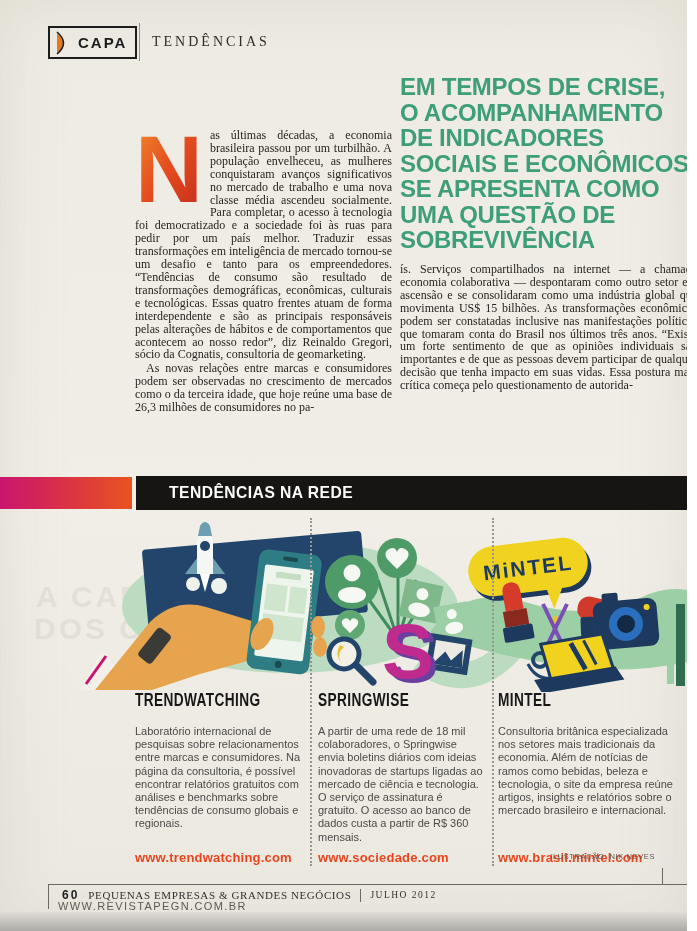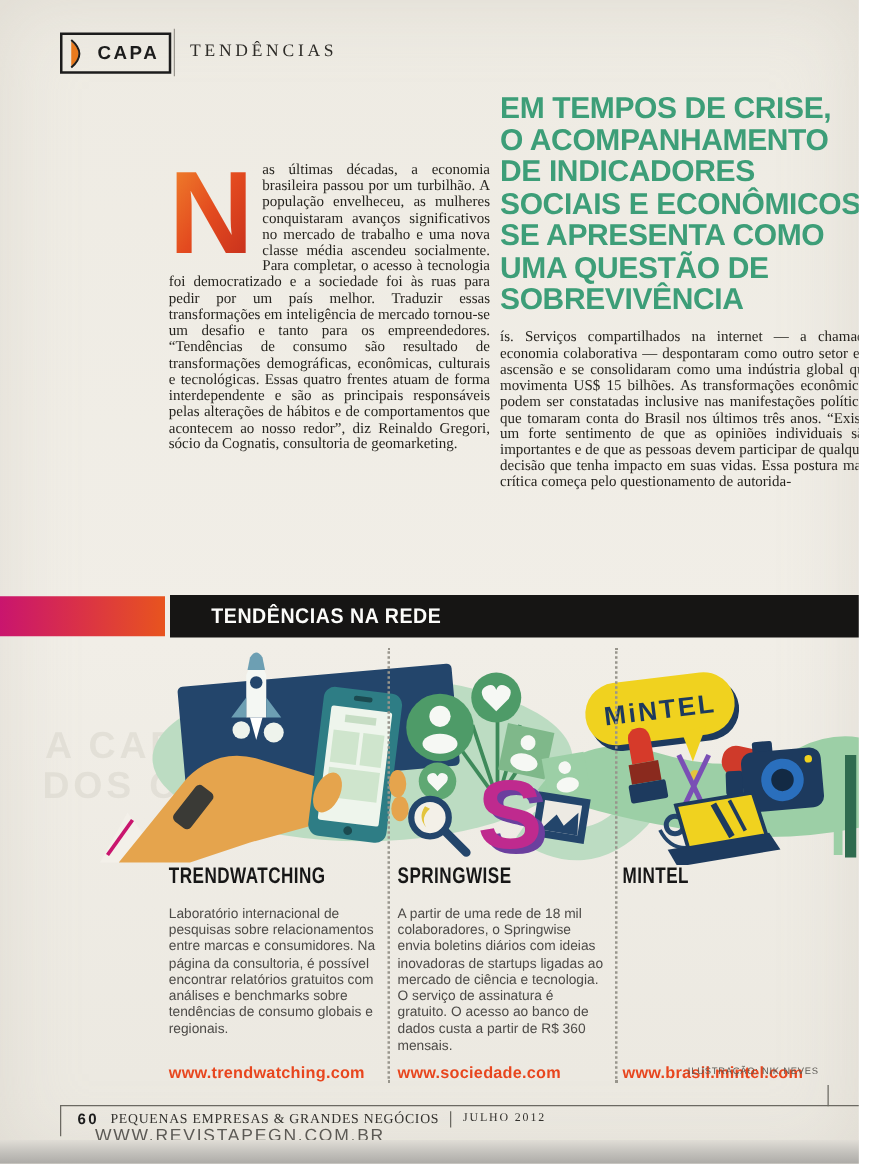--- a/index.html
+++ b/index.html
@@ -54,21 +54,21 @@
   
   .footer-rule{position:absolute;left:48px;top:884px;width:649px;height:1px;background:#6b6962;}
   .footer-tick{position:absolute;left:48px;top:884px;width:1px;height:25px;background:#6b6962;}
   .footer-left{position:absolute;left:62px;top:888px;display:flex;align-items:center;gap:9px;justify-content:space-between;}
   .page-number{font-weight:bold;font-size:12px;letter-spacing:2px;color:#1c1c1c;}
   .magazine-name{font-family:"Liberation Serif",serif;font-size:11px;letter-spacing:.6px;color:#33312d;}
   .footer-sep{display:inline-block;width:1px;height:13px;background:#6b6962;}
   .issue-date{font-family:"Liberation Serif",serif;font-size:9.5px;letter-spacing:1.5px;color:#33312d;}
   .credit{position:absolute;right:32px;top:852px;font-size:7.5px;letter-spacing:.6px;color:#5c5a55;}
   .credit-bar{position:absolute;right:24px;top:868px;width:1px;height:17px;background:#6b6962;}
-  .website{position:absolute;left:76px;top:900px;font-size:14px;letter-spacing:1.4px;color:#5c5a55;text-align:center;}
+  .website{position:absolute;left:58px;top:900px;font-size:11px;letter-spacing:1.4px;color:#5c5a55;text-align:center;}
   .bottom-strip{position:absolute;left:0;top:912px;width:697px;height:19px;
     background:linear-gradient(180deg,#e0ddd6 0%,#c2c0bb 55%,#adaba7 100%);}
 </style>
 </head>
 <body>
 
 <div class="page">
 
   <div class="capa-box">
     <svg width="15" height="24" viewBox="0 0 15 24">
@@ -87,20 +87,21 @@
 O ACOMPANHAMENTO
 DE INDICADORES
 SOCIAIS E ECONÔMICOS
 SE APRESENTA COMO
 UMA QUESTÃO DE
 SOBREVIVÊNCIA</div>
 
   <div class="left-col">
     <span class="dropcap">N</span>
     <span>as últimas décadas, a economia brasileira passou por um turbilhão. A população envelheceu, as mulheres conquistaram avanços significativos no mercado de trabalho e uma nova classe média ascendeu socialmente. Para completar, o acesso à tecnologia foi democratizado e a sociedade foi às ruas para pedir por um país melhor. Traduzir essas transformações em inteligência de mercado tornou-se um desafio e tanto para os empreendedores. “Tendências de consumo são resultado de transformações demográficas, econômicas, culturais e tecnológicas. Essas quatro frentes atuam de forma interdependente e são as principais responsáveis pelas alterações de hábitos e de comportamentos que acontecem ao nosso redor”, diz Reinaldo Gregori, sócio da Cognatis, consultoria de geomarketing.</span>
+    <div class="para2">As novas relações entre marcas e consumidores podem ser observadas no crescimento de mercados como o da terceira idade, que hoje reúne uma base de 26,3 milhões de consumidores no pa-</div>
   </div>
 
   <div class="right-col">ís. Serviços compartilhados na internet — a chamada economia colaborativa — despontaram como outro setor em ascensão e se consolidaram como uma indústria global que movimenta US$ 15 bilhões. As transformações econômicas podem ser constatadas inclusive nas manifestações políticas que tomaram conta do Brasil nos últimos três anos. “Existe um forte sentimento de que as opiniões individuais são importantes e de que as pessoas devem participar de qualquer decisão que tenha impacto em suas vidas. Essa postura mais crítica começa pelo questionamento de autorida-</div>
 
   <div class="bar-gradient"></div>
   <div class="bar-black">
     <span class="bar-title">TENDÊNCIAS NA REDE</span>
   </div>
 
   <svg class="illustration" viewBox="0 0 697 180">
@@ -243,20 +244,21 @@
   <div class="col col1">
     <div class="col-header">TRENDWATCHING</div>
     <div class="col-text">Laboratório internacional de pesquisas sobre relacionamentos entre marcas e consumidores. Na página da consultoria, é possível encontrar relatórios gratuitos com análises e benchmarks sobre tendências de consumo globais e regionais.</div>
   </div>
   <div class="col col2">
     <div class="col-header">SPRINGWISE</div>
     <div class="col-text">A partir de uma rede de 18 mil colaboradores, o Springwise envia boletins diários com ideias inovadoras de startups ligadas ao mercado de ciência e tecnologia. O serviço de assinatura é gratuito. O acesso ao banco de dados custa a partir de R$ 360 mensais.</div>
   </div>
   <div class="col col3">
     <div class="col-header">MINTEL</div>
+    <div class="col-text">Consultoria britânica especializada nos setores mais tradicionais da economia. Além de notícias de ramos como bebidas, beleza e tecnologia, o site da empresa reúne artigos, insights e relatórios sobre o mercado brasileiro e internacional.</div>
   </div>
 
   <div class="col-url url1">www.trendwatching.com</div>
   <div class="col-url url2">www.sociedade.com</div>
   <div class="col-url url3">www.brasil.mintel.com</div>
 
   <div class="footer-rule"></div>
   <div class="footer-tick"></div>
   <div class="footer-left">
     <span class="page-number">60</span>

